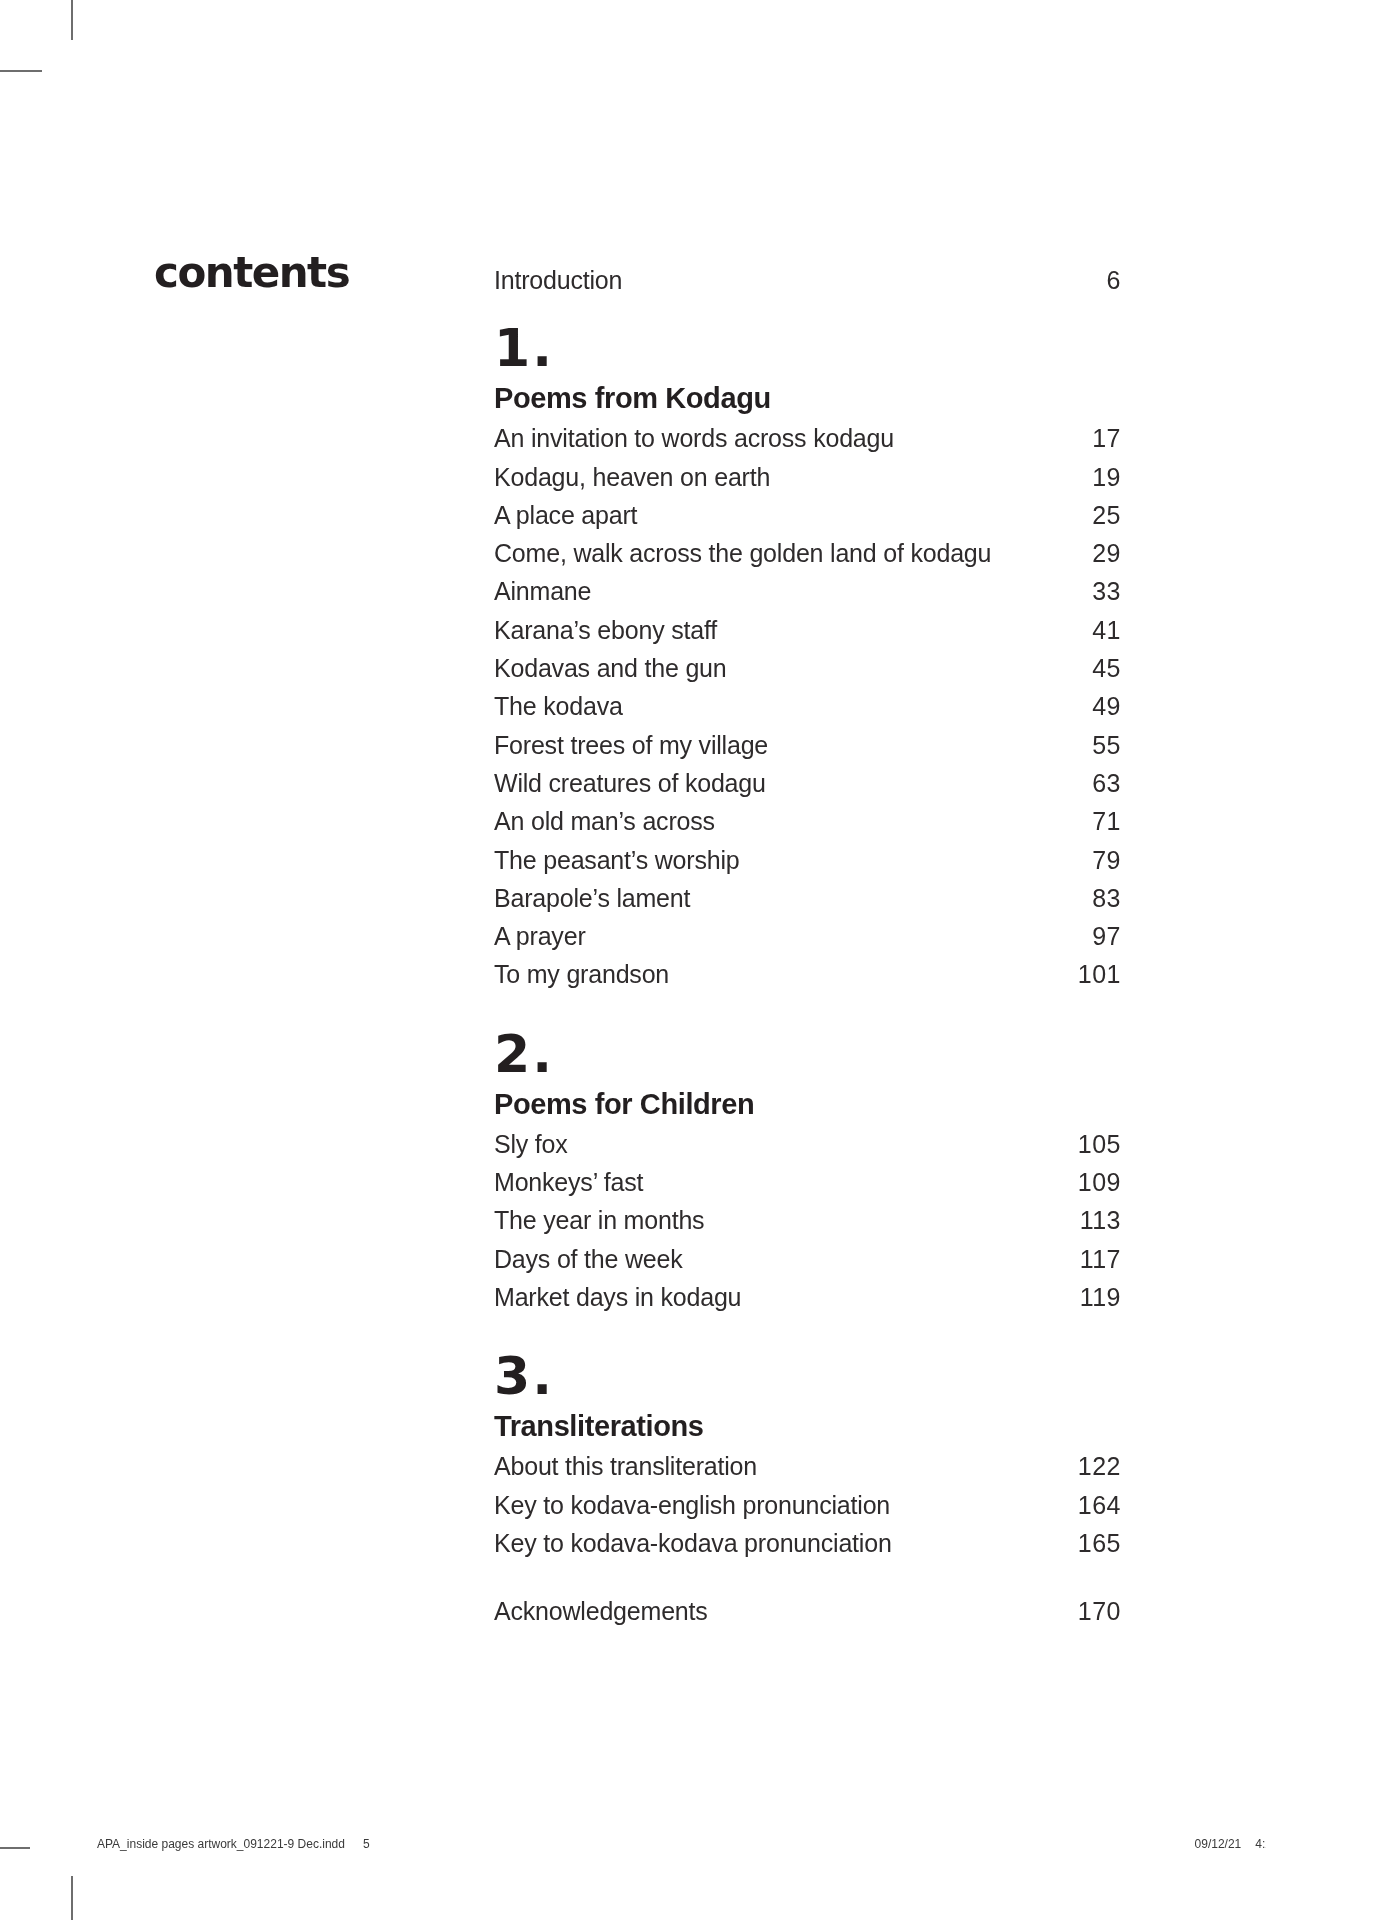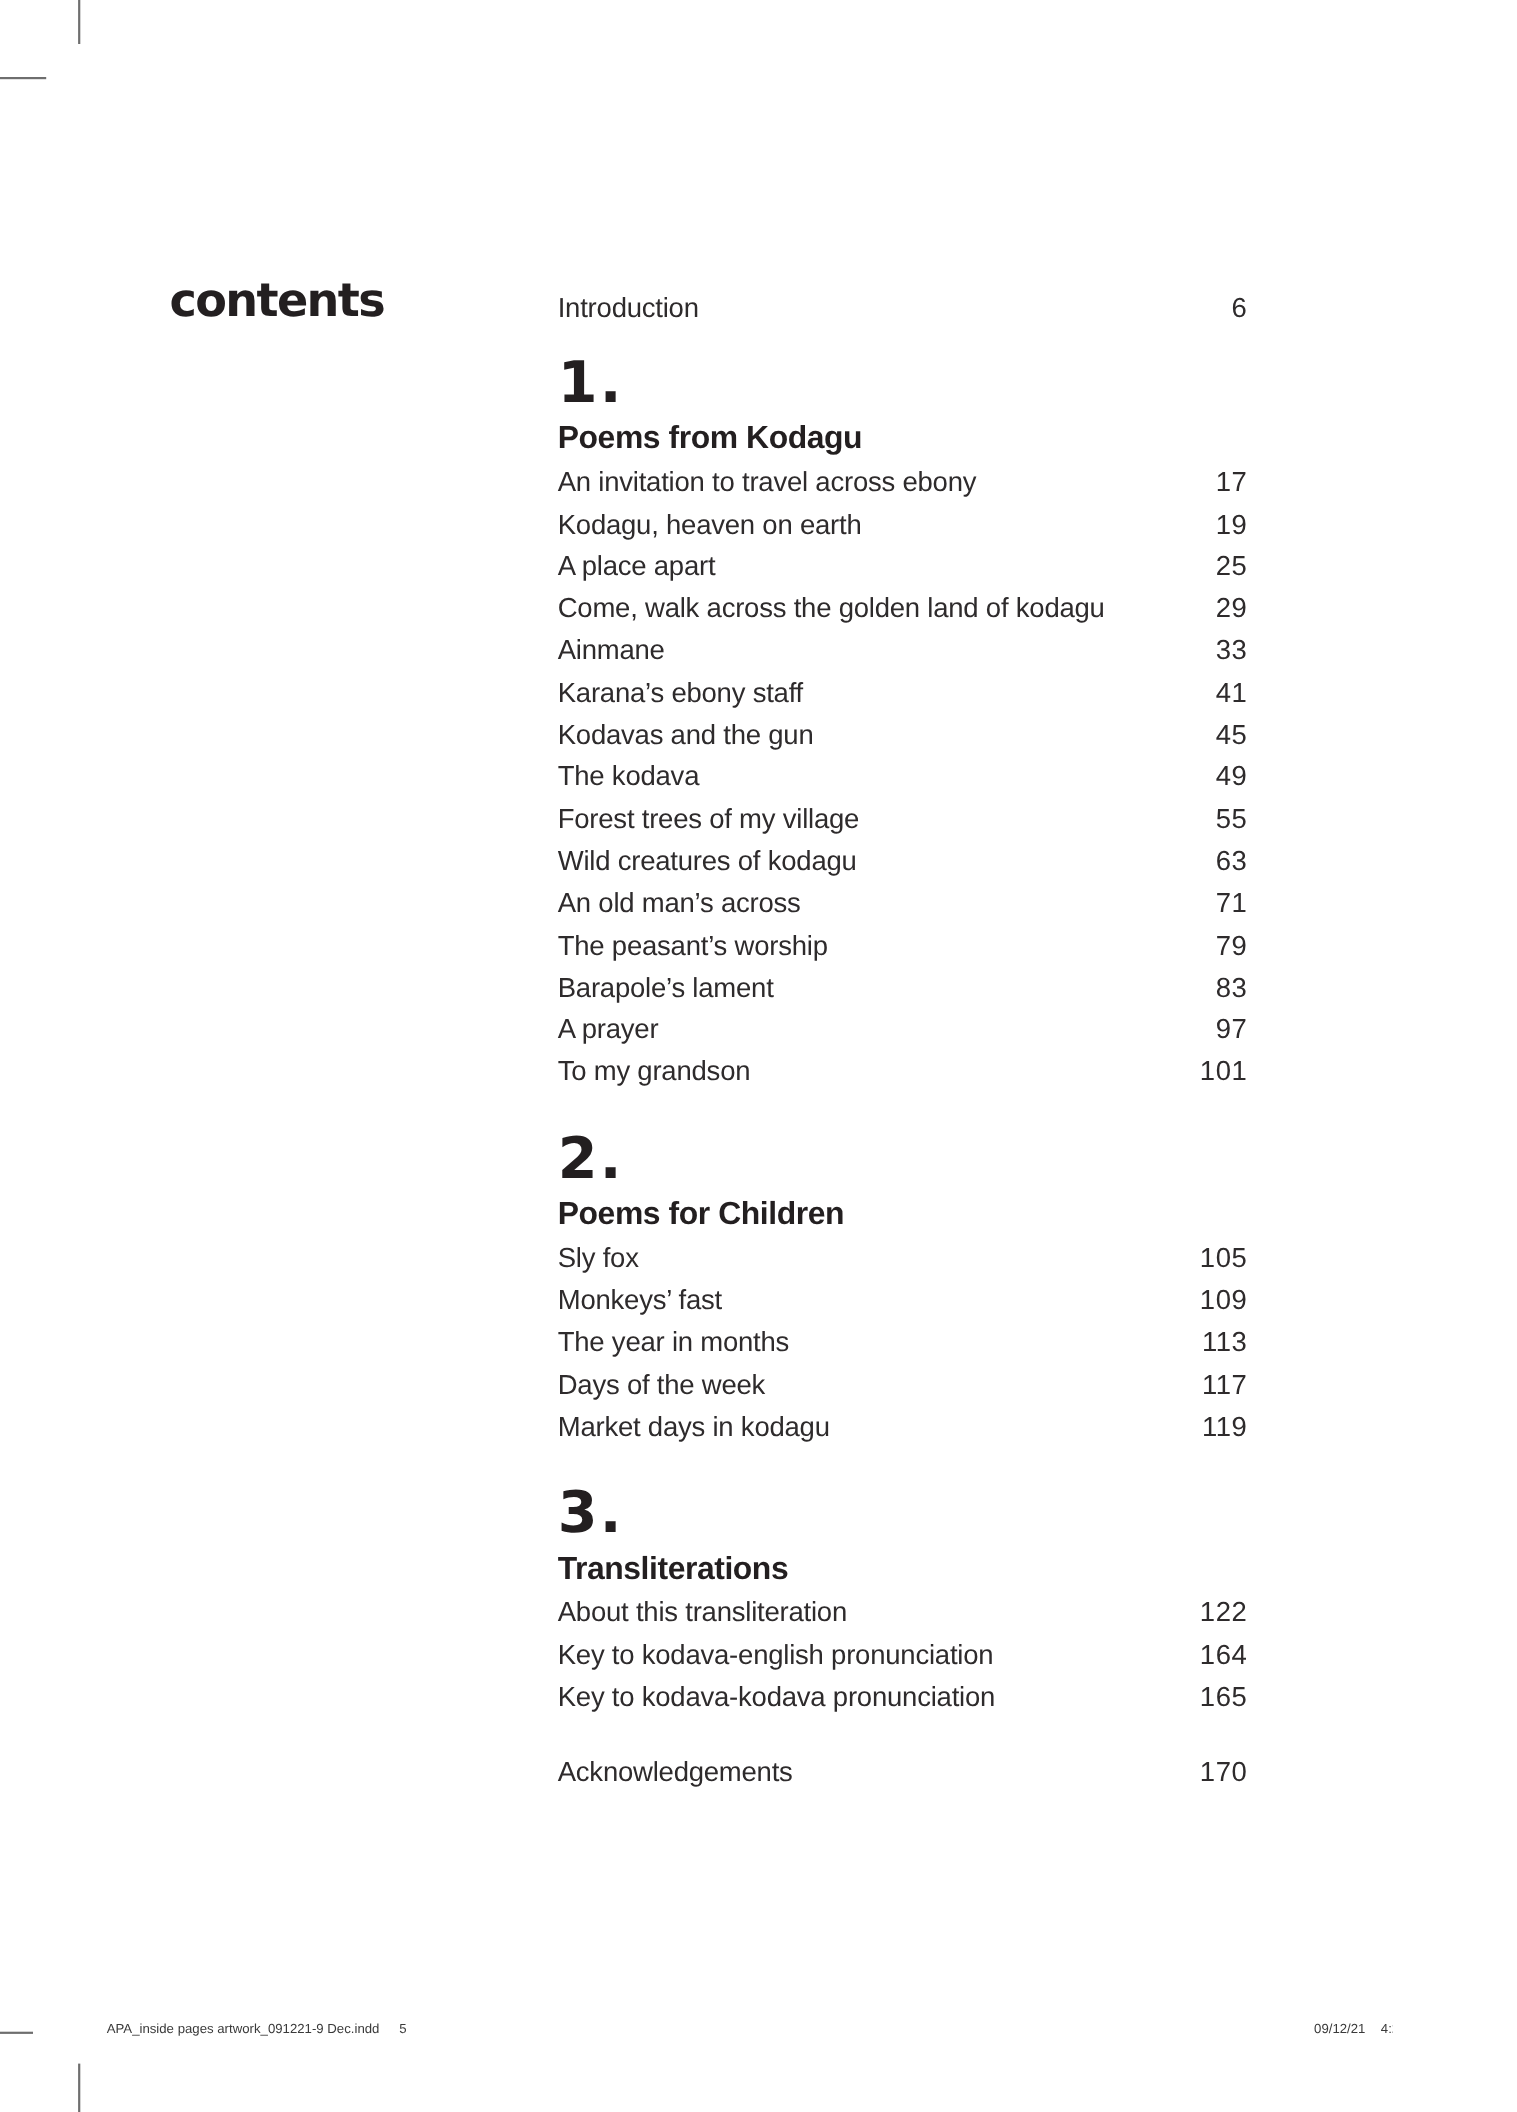--- a/index.html
+++ b/index.html
@@ -34,21 +34,21 @@
     line-height: 42px;
     font-weight: bold;
     letter-spacing: -1.5px;
     color: #231f20;
     font-family: "DejaVu Sans", "Liberation Sans", sans-serif;
   }
 
   
   .toc-column {
     position: absolute;
-    left: 507px;
+    left: 494px;
     top: 261px;
     width: 627px;
   }
   .toc-row {
     display: flex;
     justify-content: space-between;
     align-items: baseline;
     font-size: 25px;
     line-height: 38.3px;
     color: #2e2b2c;
@@ -120,21 +120,21 @@
   <div class="toc-column">
     <div class="toc-row">
       <span class="entry-label">Introduction</span>
       <span class="entry-page">6</span>
     </div>
     <div id="toc-sections">
         <div class="toc-section sec-1">
           <div class="section-number">1.</div>
           <div class="section-title">Poems from Kodagu</div>
           <div class="toc-row">
-            <span class="entry-label">An invitation to travel across ebony</span>
+            <span class="entry-label">An invitation to words across kodagu</span>
             <span class="entry-page">17</span>
           </div>
           <div class="toc-row">
             <span class="entry-label">Kodagu, heaven on earth</span>
             <span class="entry-page">19</span>
           </div>
           <div class="toc-row">
             <span class="entry-label">A place apart</span>
             <span class="entry-page">25</span>
           </div>

